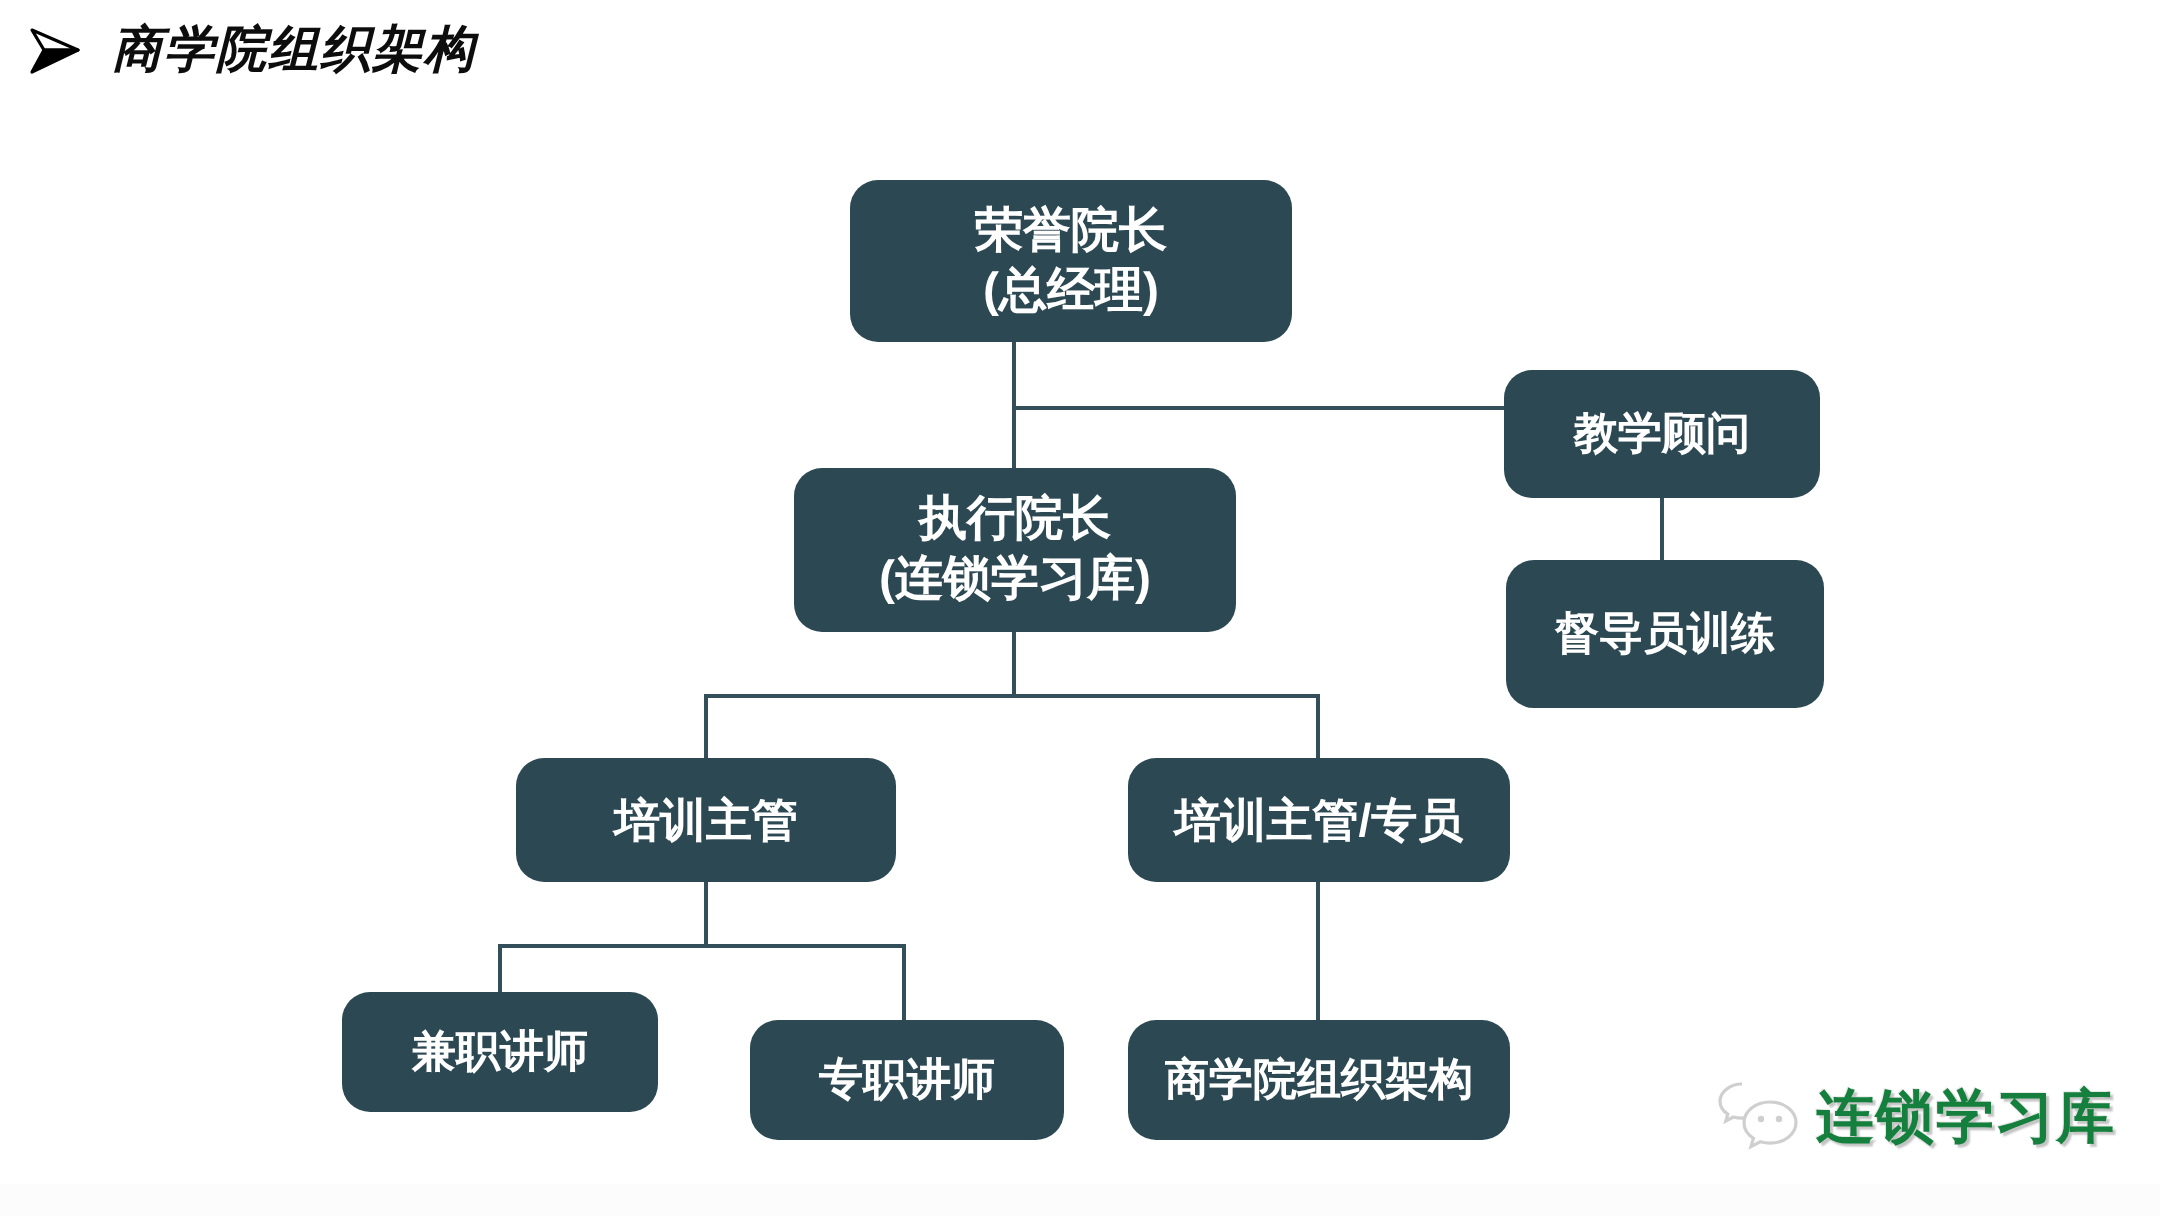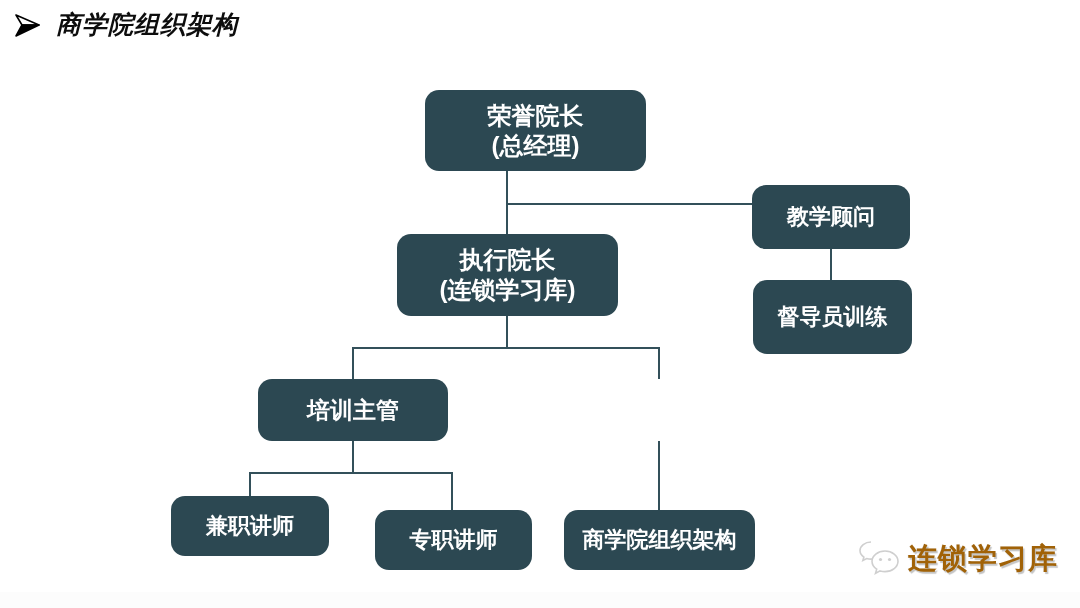--- a/index.html
+++ b/index.html
@@ -83,21 +83,21 @@
     position: absolute;
     left: 856px; top: 538px;
     display: flex;
     align-items: center;
     gap: 6px;
   }
   .wm-icon { width: 46px; height: 42px; }
   .wm-text {
     font-size: 29px;
     font-weight: bold;
-    color: #a16207;
+    color: #15803d;
     text-shadow: 1.5px 1.5px 1px #c4c4c4, -0.5px -0.5px 0 #e9e9e9;
     letter-spacing: 1px;
     white-space: nowrap;
   }
 
   .bottom-strip {
     position: absolute;
     left: 0; bottom: 0;
     width: 100%; height: 16px;
     background: #fcfcfc;
@@ -146,20 +146,23 @@
     </div>
 
     <div class="node n-supervisor">
       <span class="lbl">督导员训练</span>
     </div>
 
     <div class="node n-lecturer-team">
       <span class="lbl">培训主管</span>
     </div>
 
+    <div class="node n-training-sup">
+      <span class="lbl">培训主管/专员</span>
+    </div>
 
     <div class="node n-part-time">
       <span class="lbl">兼职讲师</span>
     </div>
 
     <div class="node n-full-time">
       <span class="lbl">专职讲师</span>
     </div>
 
     <div class="node n-regional">

